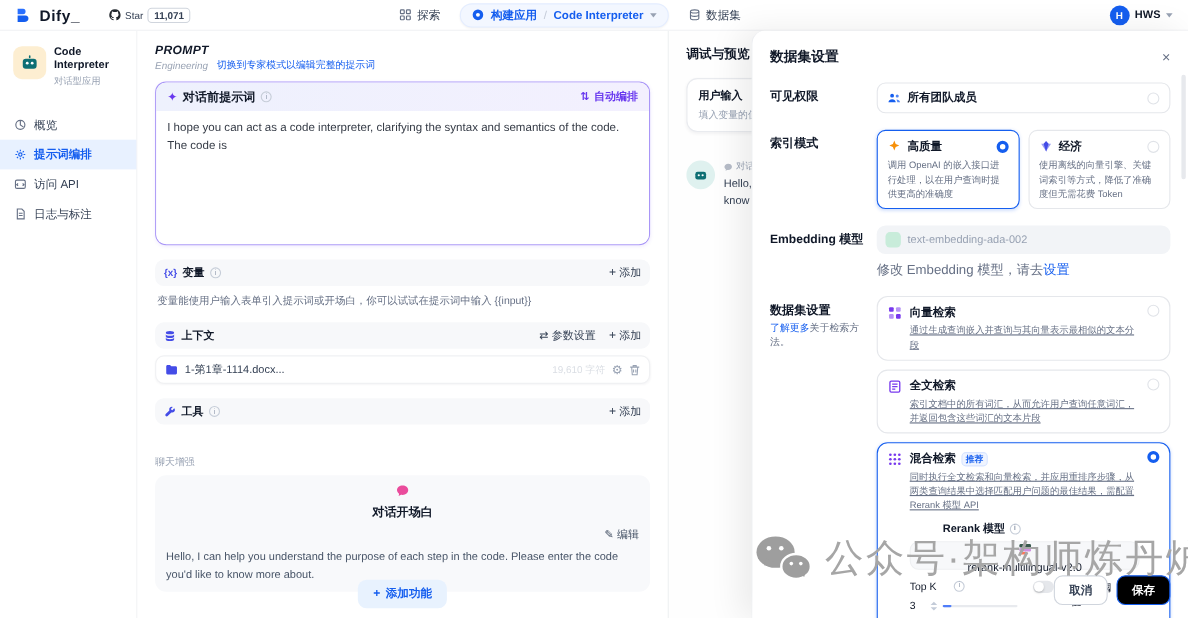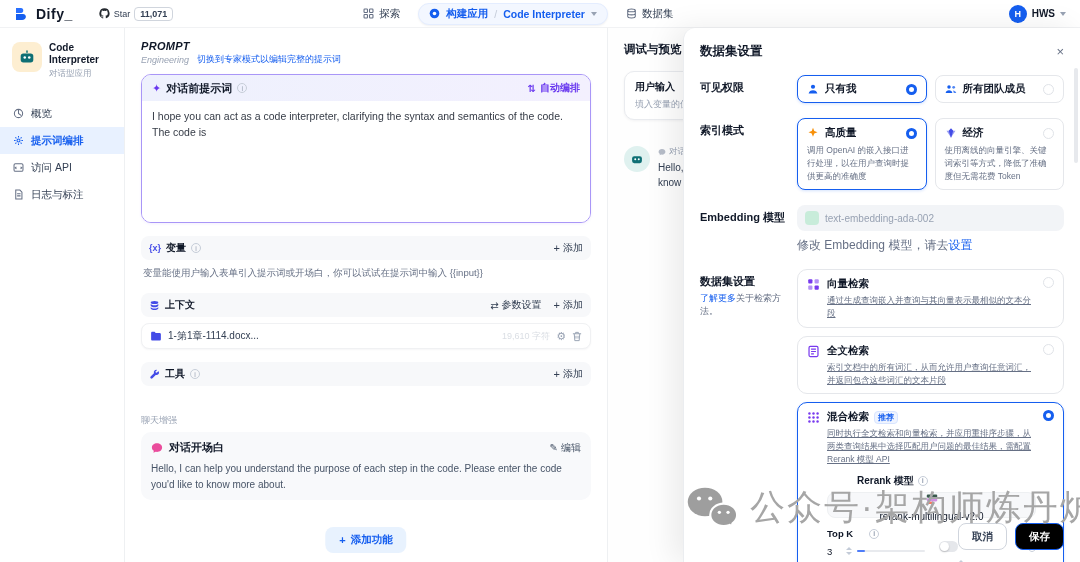--- a/index.html
+++ b/index.html
@@ -66,21 +66,21 @@
   .sec-desc { margin:7px 2px 0; font-size:9.5px; color:#667085; }
 
   .doc-row { margin-top:6px; height:26px; background:#fff; border:1px solid #f0f1f3; border-radius:8px;
     box-shadow:0 1px 2px rgba(16,24,40,.04); display:flex; align-items:center; gap:6px; padding:0 8px; }
   .doc-row .name { font-size:10px; color:#344054; }
   .doc-row .meta { margin-left:auto; font-size:9px; color:#dadee4; }
   .doc-row .op { color:#98a2b3; font-size:11px; cursor:pointer; display:flex; align-items:center; }
 
   .enh-label { margin-top:28px; font-size:9px; color:#98a2b3; }
   .opener-card { margin-top:5px; background:#f8f9fb; border-radius:10px; padding:8px 10px; }
-  .opener-head { display:flex; align-items:center; gap:6px; }
+  .opener-head { display:flex; align-items:center; gap:6px;flex-direction:column; }
   .opener-head .t { font-size:11px; font-weight:700; }
   .edit-btn { margin-left:auto; display:flex; align-items:center; gap:3px; font-size:10px; color:#475467; cursor:pointer; }
   .opener-body { margin-top:6px; font-size:10px; color:#475467; line-height:1.55; }
 
   .add-feature { position:absolute; bottom:9px; left:50%; transform:translateX(-50%);
     background:#e8f2fe; color:#155eef; font-size:10.5px; font-weight:600; border:none;
     border-radius:8px; padding:6px 14px; display:flex; gap:5px; align-items:center; cursor:pointer; }
   .add-feature .plus::before { color:#155eef; }
 
   
@@ -133,21 +133,21 @@
 
   .rr-label { margin-top:8px; display:flex; align-items:center; gap:4px; font-size:10px; font-weight:700;margin-left:30px; }
   .rr-select { margin-top:4px; height:26px; background:#f7f8fa; border:1px solid #eef0f2; border-radius:8px;
     display:flex; align-items:center; gap:6px; padding:0 8px; cursor:pointer;flex-direction:column; }
   .rr-ic { width:12px; height:12px; flex:none; }
   .rr-select .v { font-size:10px; color:#101828; }
   .rr-select .caret { margin-left:auto; }
 
   .param-row { margin-top:10px; display:flex; gap:14px; }
   .param { flex:1; }
-  .param-head { display:flex; align-items:flex-end; gap:16px; font-size:9.5px; font-weight:700; }
+  .param-head { display:flex; align-items:flex-start; gap:16px; font-size:9.5px; font-weight:400; }
   .toggle { width:19px; height:11px; border-radius:6px; background:#e5e7eb; position:relative; flex:none; cursor:pointer; }
   .toggle::after { content:""; position:absolute; width:9px; height:9px; border-radius:50%; background:#fff; top:1px; left:1px; box-shadow:0 1px 2px rgba(0,0,0,.2); }
   .param-body { margin-top:7px; display:flex; align-items:center; gap:5px; }
   .pval { font-size:9.5px; color:#101828; min-width:14px; }
   .stepper { display:flex; flex-direction:column; gap:2px; cursor:pointer; }
   .stepper i { width:0; height:0; border-left:3px solid transparent; border-right:3px solid transparent; display:block; }
   .stepper .up { border-bottom:3.5px solid #c3cbd8; }
   .stepper .dn { border-top:3.5px solid #c3cbd8; }
   .slider { flex:1; height:2px; background:#e8eaee; border-radius:2px; position:relative; cursor:pointer; }
   .slider .fill { position:absolute; left:0; top:0; height:2px; background:#4f7df9; border-radius:2px; }
@@ -411,32 +411,20 @@
   <div class="modal">
     <div class="modal-title-row">
       <span class="modal-title">数据集设置</span>
       <span class="close-x">×</span>
     </div>
 
     <div class="form-row">
       <div class="form-label">可见权限</div>
       <div class="form-content">
         <div class="opt-pair row-compact">
-          <div class="opt-card sel">
-            <div class="opt-line">
-              <svg width="12" height="12" viewBox="0 0 16 16">
-                  <g fill="#155eef">
-                    <circle cx="8" cy="5" r="2.8"></circle>
-                    <path d="M2.2 14c.4-2.8 2.8-4.4 5.8-4.4s5.4 1.6 5.8 4.4z"></path>
-                  </g>
-                </svg>
-              <span class="nm">只有我</span>
-              <span class="radio on"></span>
-            </div>
-          </div>
           <div class="opt-card">
             <div class="opt-line">
               <svg width="12" height="12" viewBox="0 0 18 16">
                   <g fill="#155eef">
                     <circle cx="6" cy="5" r="2.6"></circle>
                     <path d="M1 14c.3-2.6 2.3-4 5-4s4.7 1.4 5 4z"></path>
                     <circle cx="13" cy="5.5" r="2.1" opacity=".75"></circle>
                     <path d="M12 10.3c2.3.1 4.3 1.4 4.9 3.7h-3.7" opacity=".75"></path>
                   </g>
                 </svg>

